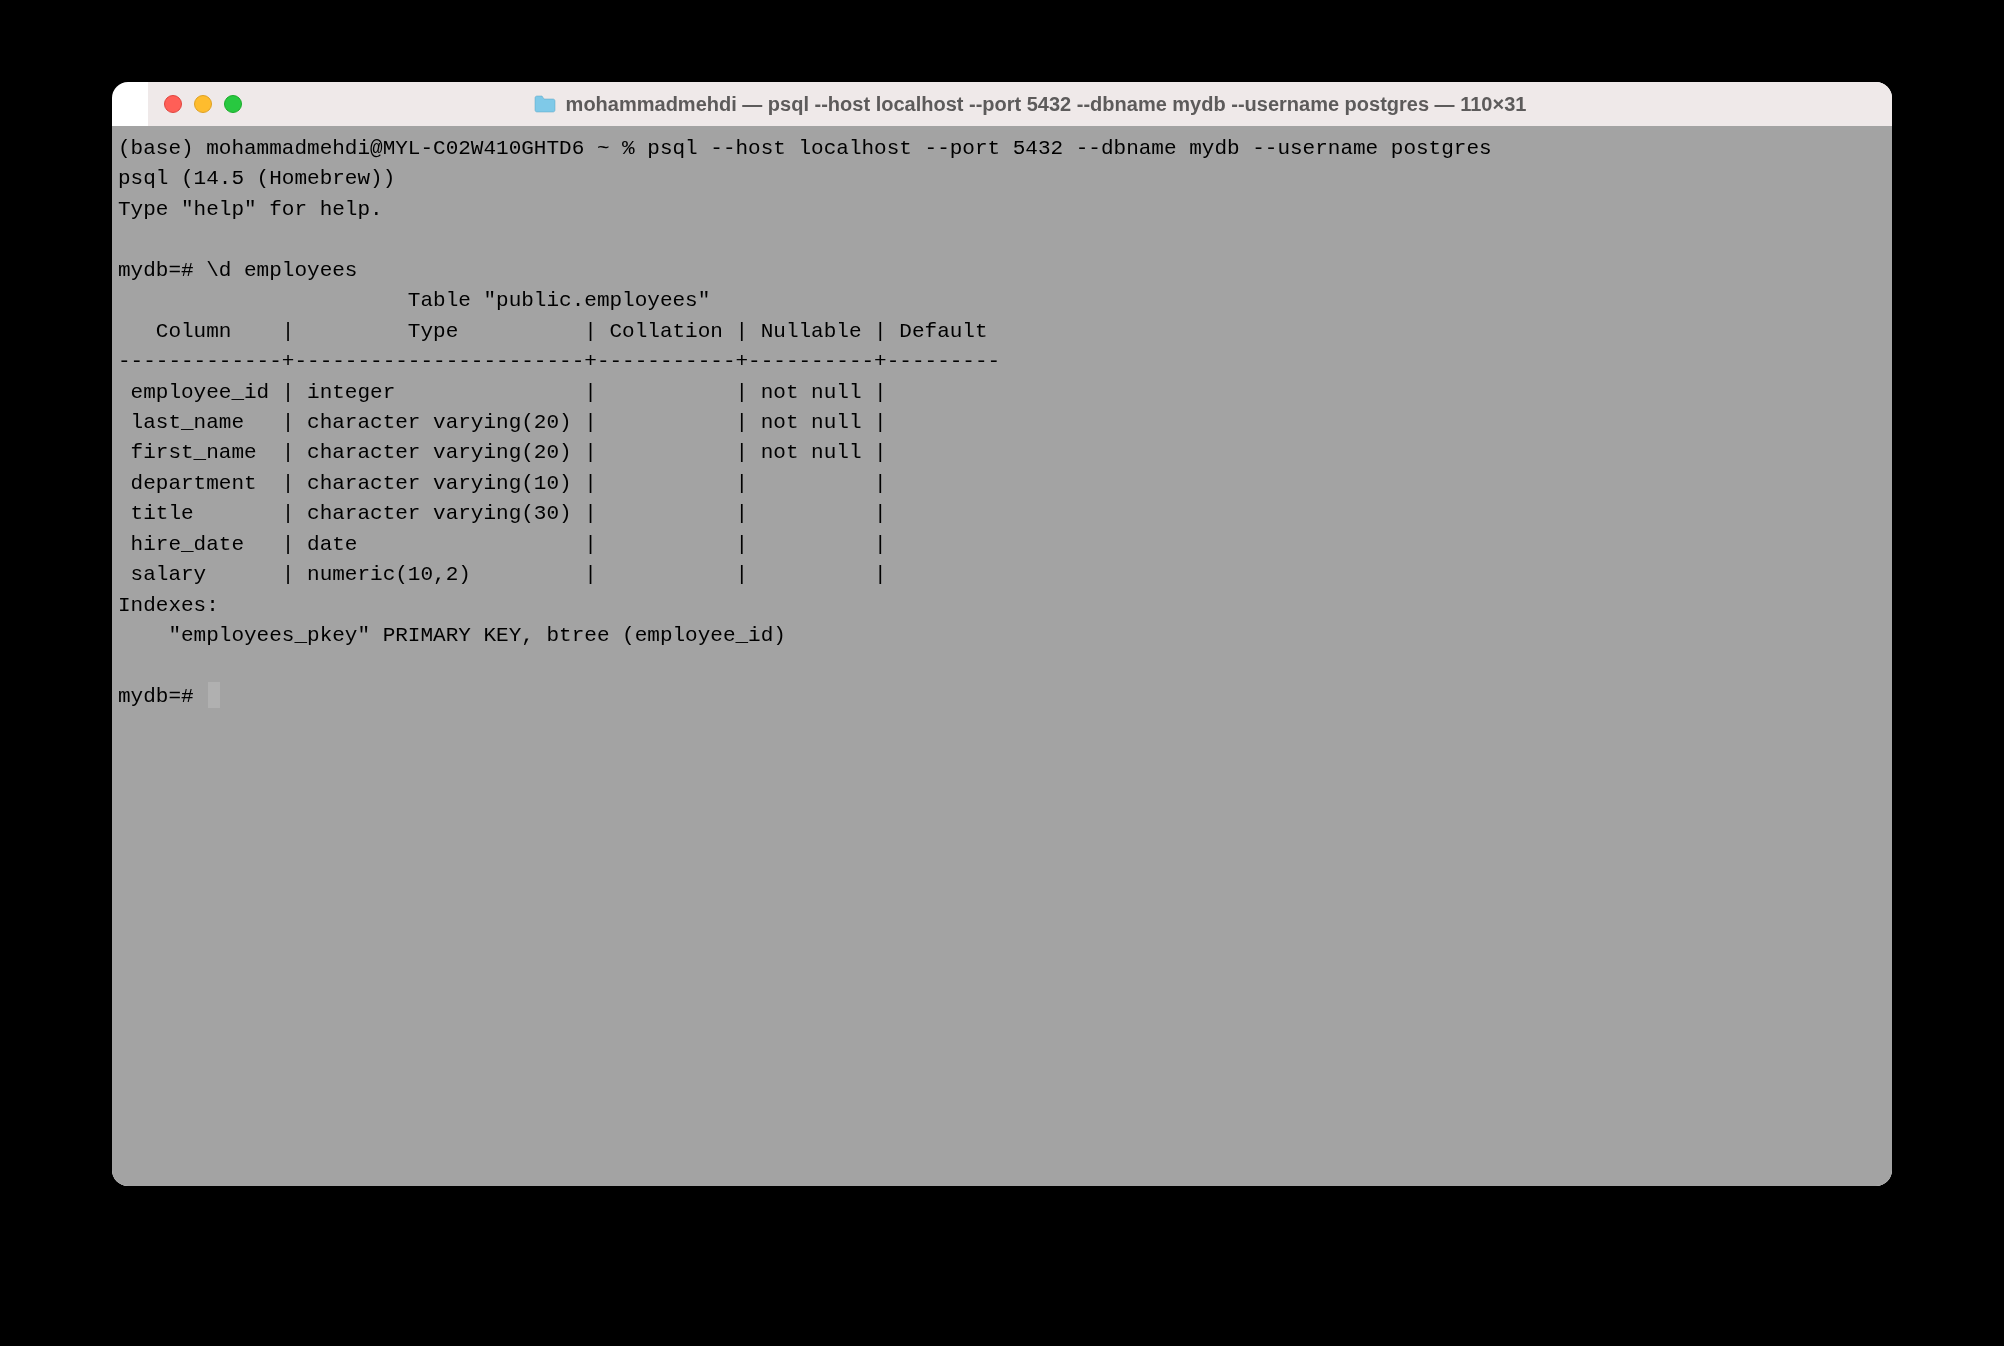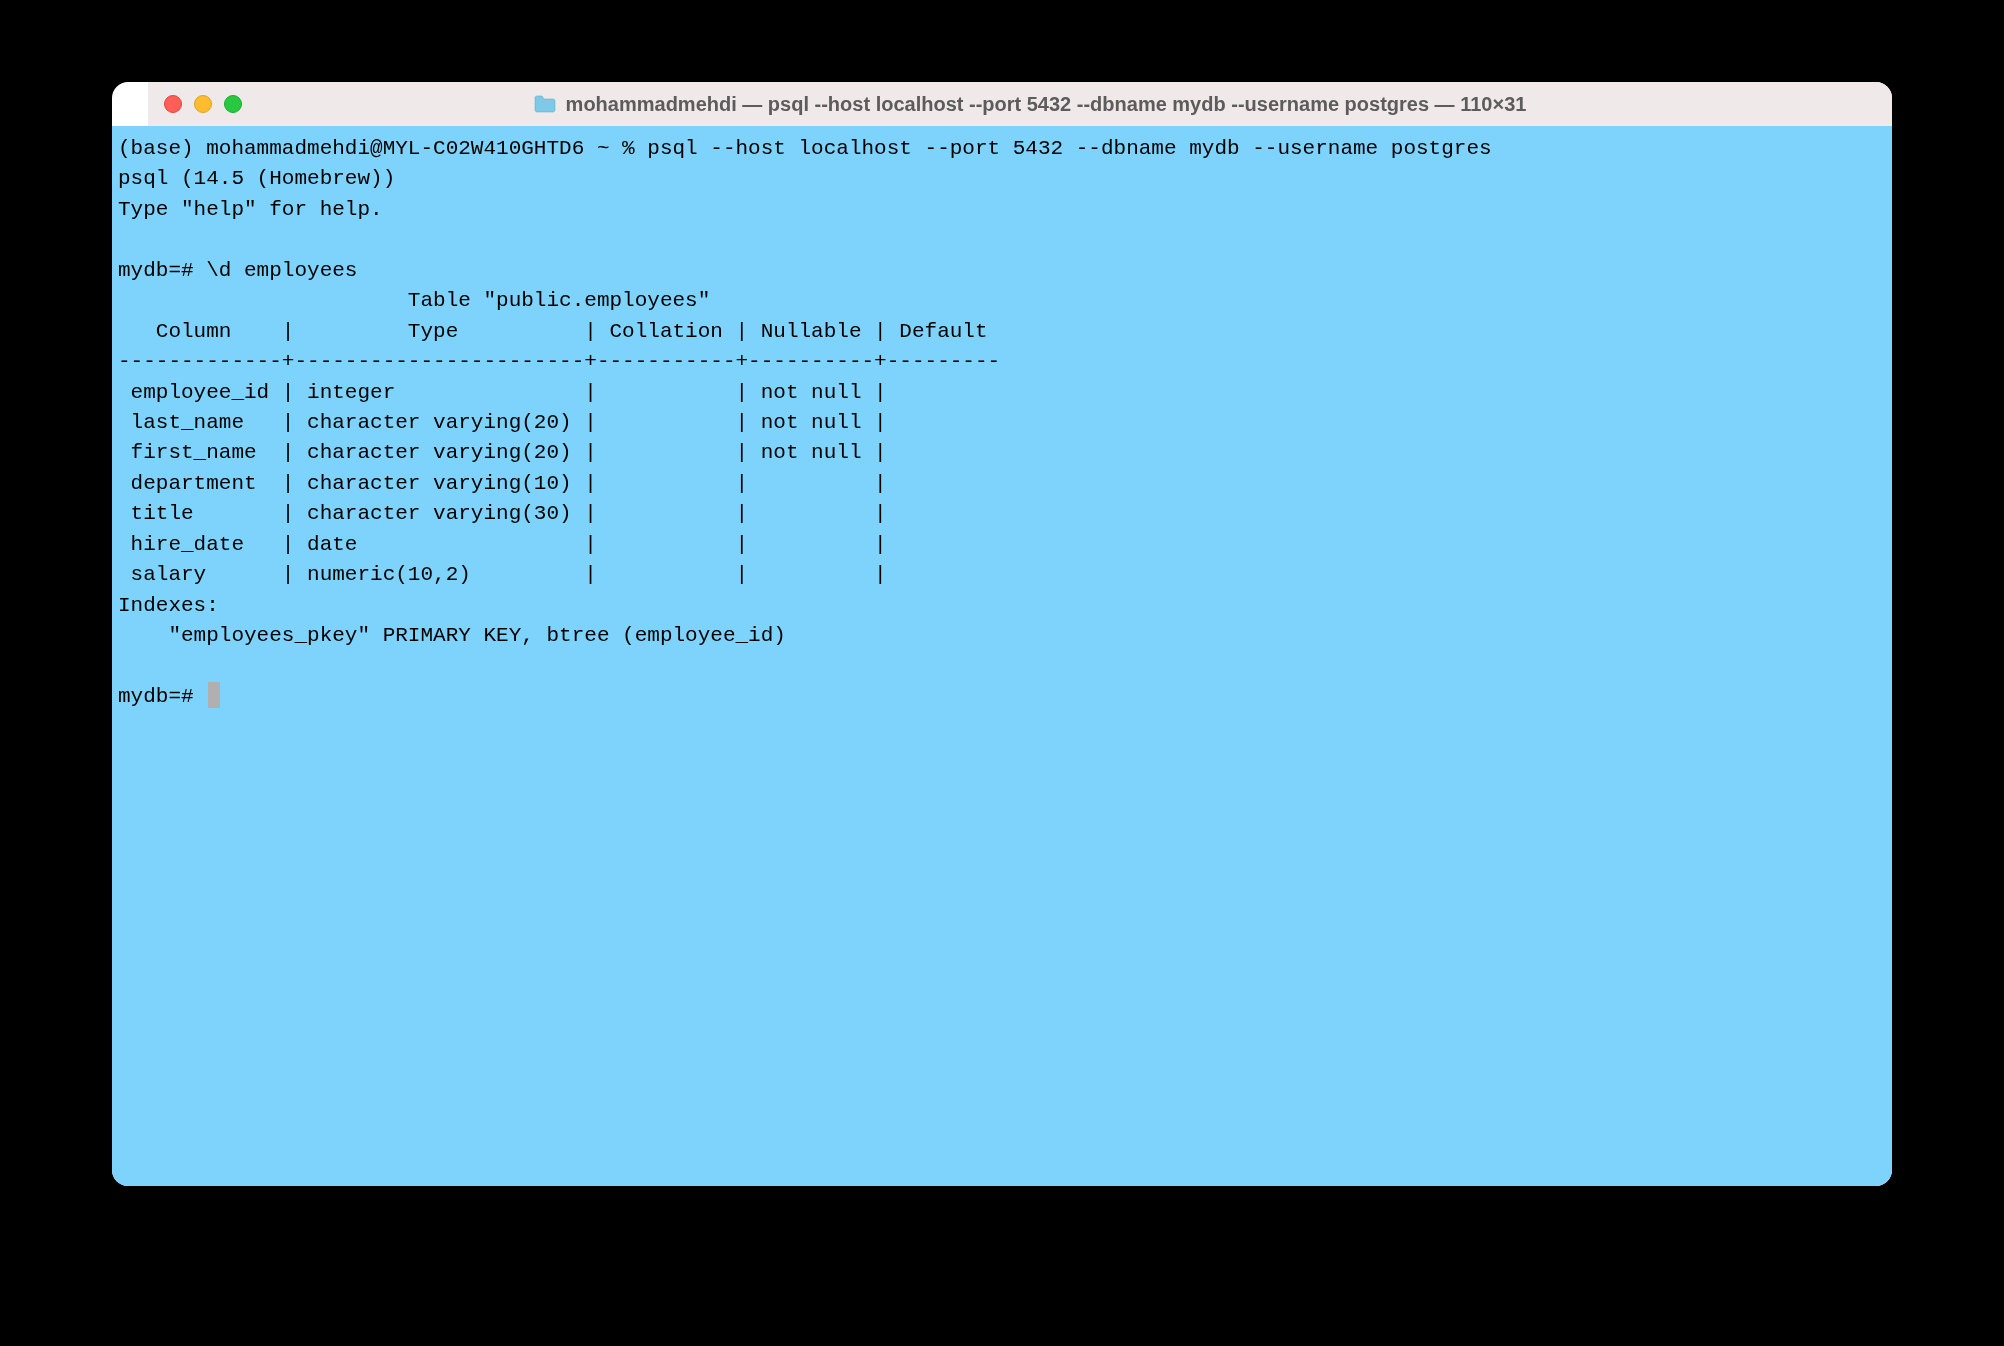--- a/index.html
+++ b/index.html
@@ -55,21 +55,21 @@
       display: inline-block;
     }
     .window-title {
       font-family: -apple-system, "Helvetica Neue", Arial, sans-serif;
       font-size: 20px;
       font-weight: 700;
       color: #5d5b5b;
       white-space: nowrap;
     }
     .terminal {
-      background: #7dd3fc;
+      background: #a3a3a3;
       padding: 8px 6px 8px 6px;
       font-family: "SF Mono", Menlo, Consolas, "Liberation Mono", monospace;
       font-size: 21px;
       line-height: 1.45;
       color: #000;
       font-weight: 500;
       white-space: pre;
       height: 1060px;
       overflow: hidden;
     }

